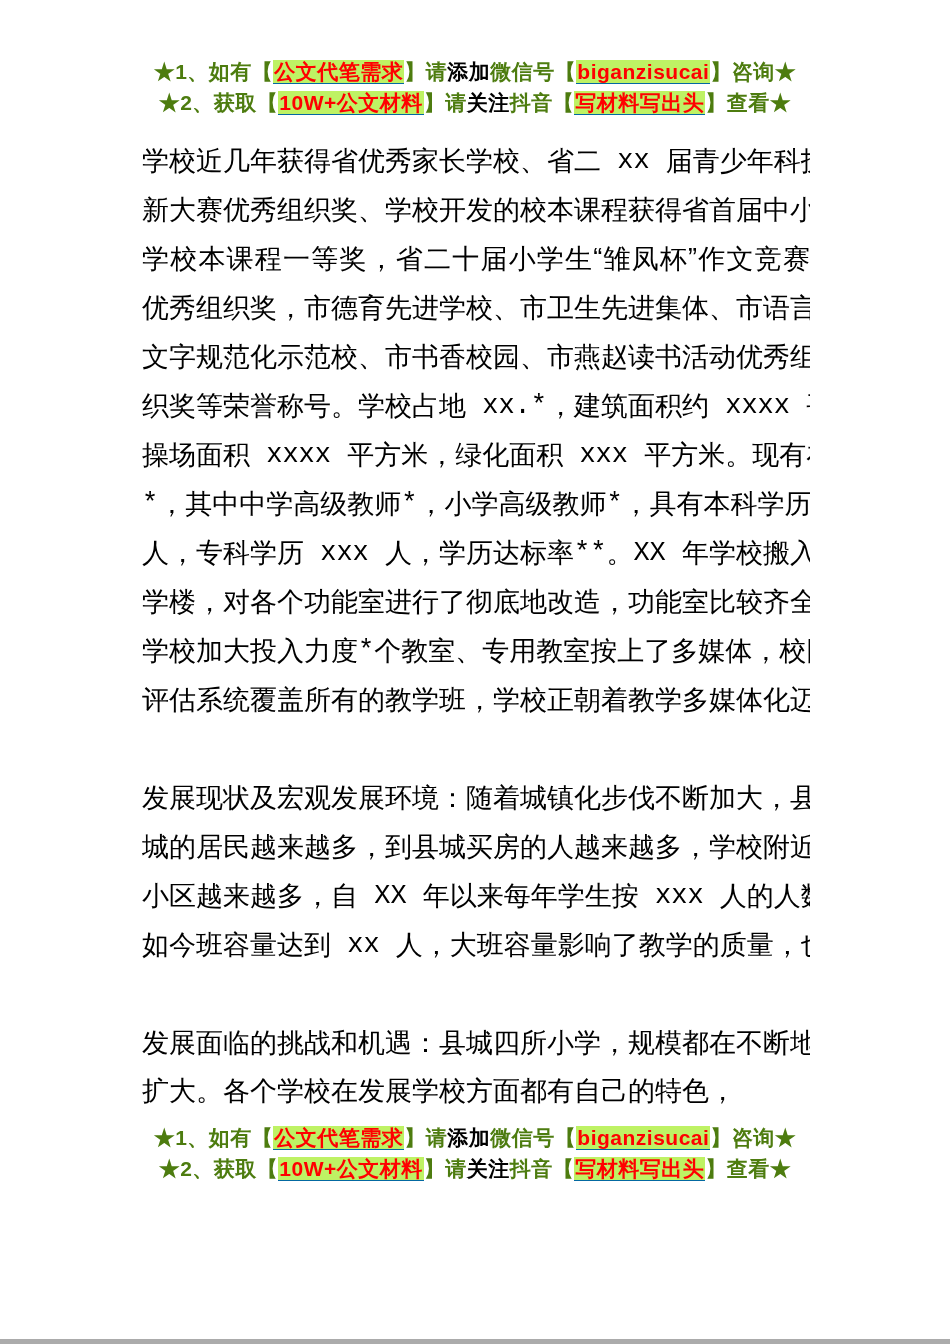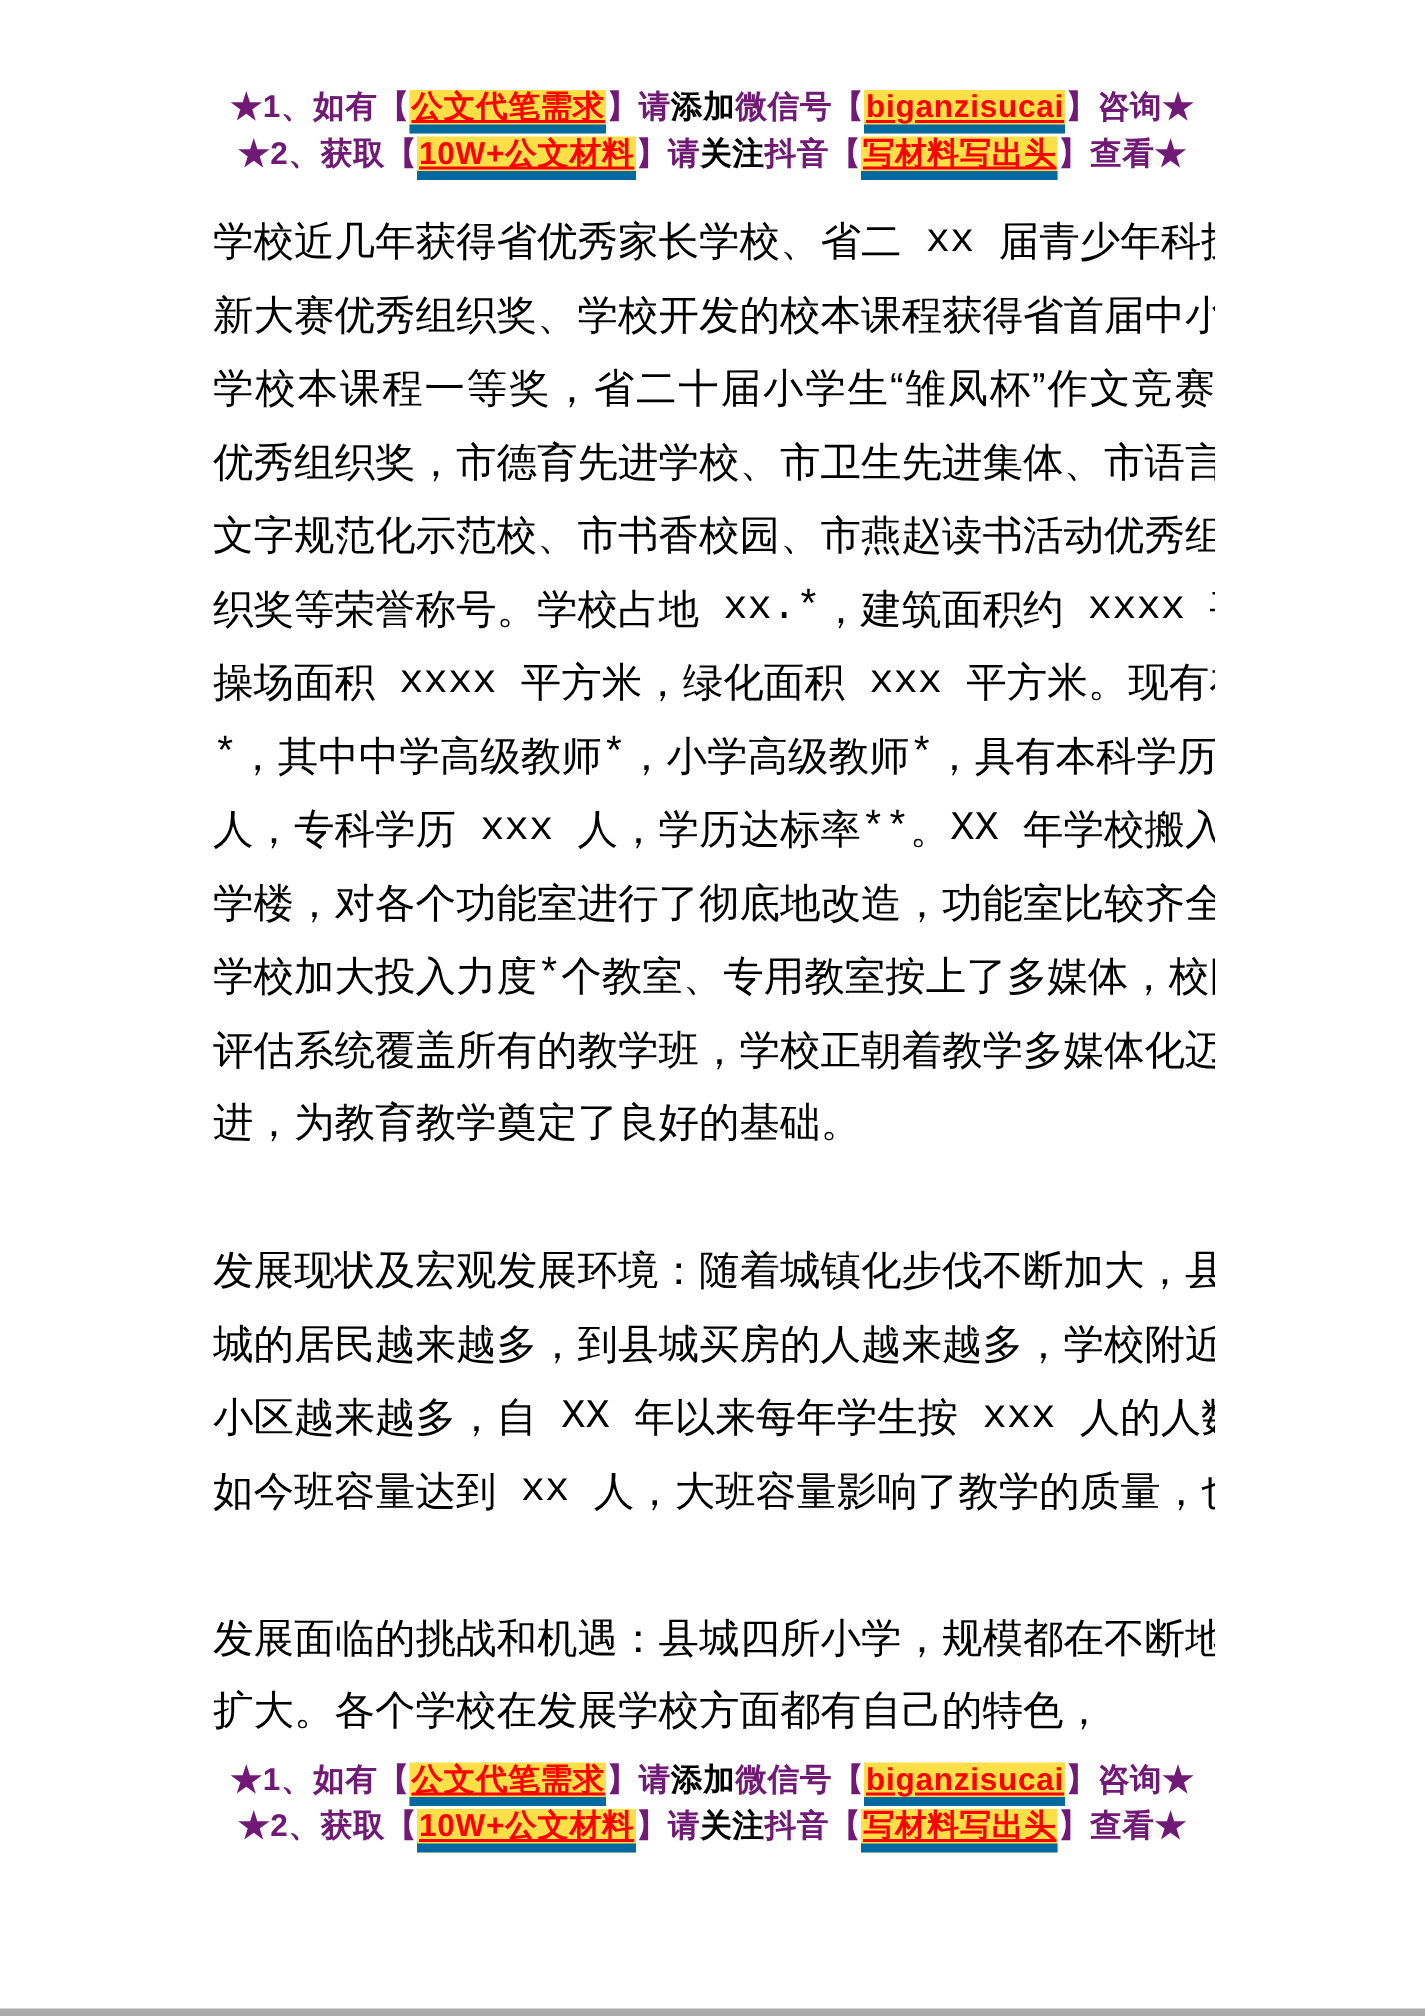--- a/index.html
+++ b/index.html
@@ -22,27 +22,26 @@
   
   .promo {
     text-align: center;
     font-weight: bold;
     font-size: 21px;
     line-height: 31px;
     color: #000000;
     letter-spacing: 0.5px;
   }
   .promo-line { white-space: nowrap; }
-  .promo .plain { color: #701a75; }
+  .promo .plain { color: #4d7c0f; }
   .promo .highlight {
     color: #ff0000;
-    background: #fde047;
-    border-bottom: 6px solid #0369a1;
+    background: #bef264;
+    border-bottom: 1px solid #0369a1;
     padding: 0 1px;
-    text-decoration: underline;
   }
   .promo .underline {
     text-decoration-thickness: 2px;
     text-underline-offset: 3px;
   }
   
   .doc {
     width: 668px;
     margin-left: 142px;
     margin-top: 18px;
@@ -402,21 +401,20 @@
           <span>朝</span>
           <span>着</span>
           <span>教</span>
           <span>学</span>
           <span>多</span>
           <span>媒</span>
           <span>体</span>
           <span>化</span>
           <span>迈</span>
         </div>
-        <div class="line last"><span>进</span><span>，</span><span>为</span><span>教</span><span>育</span><span>教</span><span>学</span><span>奠</span><span>定</span><span>了</span><span>良</span><span>好</span><span>的</span><span>基</span><span>础</span><span>。</span></div>
       </div>
       <div class="para">
         <div class="line">
           <span>发</span>
           <span>展</span>
           <span>现</span>
           <span>状</span>
           <span>及</span>
           <span>宏</span>
           <span>观</span>

